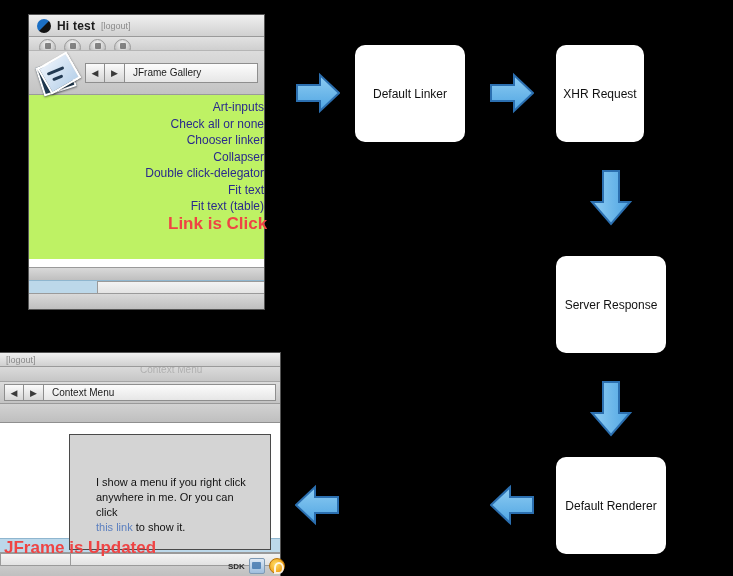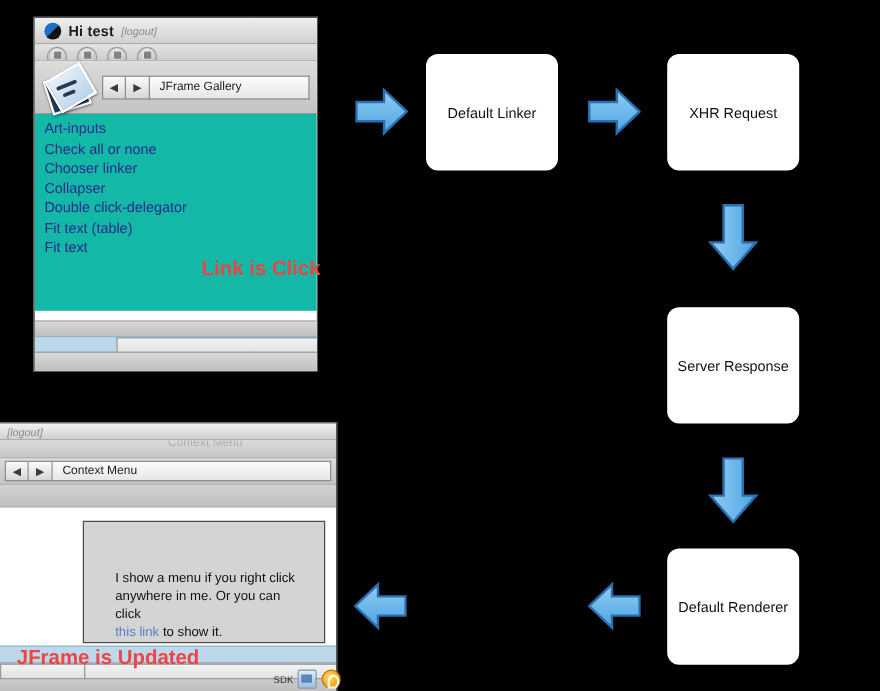--- a/index.html
+++ b/index.html
@@ -18,21 +18,21 @@
     border-bottom:1px solid #9a9a9a;
     display:flex;align-items:center;gap:6px;padding:0 8px;
     box-sizing:border-box;
   }
   .brand-dot{
     width:14px;height:14px;border-radius:50%;
     background:linear-gradient(135deg,#1b6fc4 0%,#1b6fc4 49%,#111 51%,#111 100%);
     flex:0 0 auto;
   }
   .brand-text{font-size:12px;font-weight:bold;color:#1b1b1b;letter-spacing:.2px;}
-  .logout{font-size:9px;color:#8a8a8a;font-style:italic;}
+  .logout{font-size:9px;color:#8a8a8a;}
 
   .tb-dots{
     height:14px;background:linear-gradient(#e2e2e2,#cfcfcf);
     display:flex;align-items:flex-start;gap:8px;padding:2px 0 0 10px;
     border-bottom:1px solid #b5b5b5;box-sizing:border-box;overflow:hidden;
   }
   .tb-dot{
     width:17px;height:17px;border-radius:50%;
     background:radial-gradient(circle at 50% 30%,#fbfbfb,#b8b8b8 75%,#9c9c9c);
     border:1px solid #9a9a9a;box-sizing:border-box;
@@ -74,21 +74,21 @@
   }
   .navbtn+.navbtn{border-left:none;}
   .navfield{
     flex:1 1 auto;border:1px solid #8e8e8e;border-left:none;
     background:linear-gradient(#fcfcfc,#e6e6e6);
     display:flex;align-items:center;padding:0 8px;font-size:10px;color:#1c1c1c;
     box-sizing:border-box;min-width:0;white-space:nowrap;overflow:hidden;
   }
 
   
-  .linklist{padding:4px 0 0 8px;background:#14b8a6;}
+  .linklist{padding:4px 0 0 8px;background:#bef264;text-align:right;}
   .linklist a{
     display:block;color:#2a2a8c;font-size:12px;line-height:16.5px;
     text-decoration:none;white-space:nowrap;
   }
   .linklist a.underline{text-decoration:underline;}
 
   .bigmsg{
     position:absolute;font-size:17px;font-weight:bold;color:#ef4444;white-space:nowrap;
   }
 
@@ -110,21 +110,21 @@
     box-sizing:border-box;
   }
   .ctxbox p{
     margin:0;font-size:11px;line-height:15px;color:#111;
     padding:40px 16px 0 26px;
   }
   .ctxbox a{color:#5b7fbf;text-decoration:none;}
 
   .sdkbar{
     position:absolute;display:flex;align-items:center;gap:4px;
-    font-size:8px;font-weight:normal;color:#2e2e2e;
+    font-size:8px;font-weight:bold;color:#2e2e2e;
   }
   .sdk-ico{width:14px;height:14px;border-radius:2px;flex:0 0 auto;}
   .sdk-ico.blue{
     background:linear-gradient(#dfe9f5,#9ebede);border:1px solid #7e9ab5;
     position:relative;}
   .sdk-ico.blue::after{
     content:"";position:absolute;left:2px;top:3px;width:9px;height:7px;
     background:#3f74ad;border-radius:1px;opacity:.8;}
   .sdk-ico.swirl{
     background:radial-gradient(circle at 40% 40%,#ffe06a,#f0a017 70%,#d07a0a);
@@ -175,22 +175,22 @@
         <span class="navfield">JFrame Gallery</span>
       </span>
     </div>
 
     <div class="linklist" style="height:160px;overflow:hidden;">
       <a href="#">Art-inputs</a>
       <a href="#">Check all or none</a>
       <a href="#">Chooser linker</a>
       <a href="#">Collapser</a>
       <a href="#">Double click-delegator</a>
+      <a href="#">Fit text</a>
       <a href="#">Fit text (table)</a>
-      <a href="#">Fit text</a>
     </div>
 
     <div class="win-bottom" style="position:absolute;left:0;top:252px;width:100%;height:13px;"></div>
     <div class="bluebar" style="position:absolute;left:0;top:265px;width:100%;height:13px;"></div>
     <div class="scrollpane" style="position:absolute;left:68px;top:266px;width:167px;height:12px;"></div>
     <div class="win-bottom" style="position:absolute;left:0;top:278px;width:100%;height:16px;"></div>
   </div>
 
 
   <div class="bigmsg" style="left:168px;top:214px;width:99px;overflow:hidden;">Link is Click</div>
@@ -218,43 +218,43 @@
                 border-bottom:1px solid #8f8f8f;"></div>
 
     <div style="height:107px;background:#fff;"></div>
 
     <div class="bluebar" style="position:absolute;left:0;top:185px;width:100%;height:14px;"></div>
     <div class="win-bottom" style="position:absolute;left:0;top:199px;width:100%;height:25px;"></div>
     <div class="scrollpane" style="position:absolute;left:0px;top:200px;width:70px;height:11px;"></div>
     <div class="scrollpane" style="position:absolute;left:70px;top:200px;width:210px;height:11px;"></div>
   </div>
 
-  <div class="ctxbox" style="left:69px;top:434px;width:202px;height:102px;">
+  <div class="ctxbox" style="left:69px;top:434px;width:202px;height:116px;">
     <p>
       <span>I show a menu if you right click</span><br>
       <span>anywhere in me. Or you can click</span><br>
       <a href="#">this link</a><span> to show it.</span>
     </p>
   </div>
 
-  <div class="bigmsg" style="left:14px;top:538px;">JFrame is Updated</div>
+  <div class="bigmsg" style="left:4px;top:538px;">JFrame is Updated</div>
 
   <div class="sdkbar" style="left:228px;top:558px;">
     <span>SDK</span>
     <span class="sdk-ico blue"></span>
     <span class="sdk-ico swirl"></span>
   </div>
 
   <div class="flow">
 
     <div class="fbox" style="left:64px;top:45px;width:110px;height:97px;">
       <span>Default Linker</span>
     </div>
 
-    <div class="fbox" style="left:265px;top:45px;width:110px;height:97px;">
+    <div class="fbox" style="left:265px;top:45px;width:88px;height:97px;">
       <span>XHR Request</span>
     </div>
 
     <div class="fbox" style="left:265px;top:256px;width:110px;height:97px;">
       <span>Server Response</span>
     </div>
 
     <div class="fbox" style="left:265px;top:457px;width:110px;height:97px;">
       <span>Default Renderer</span>
     </div>

